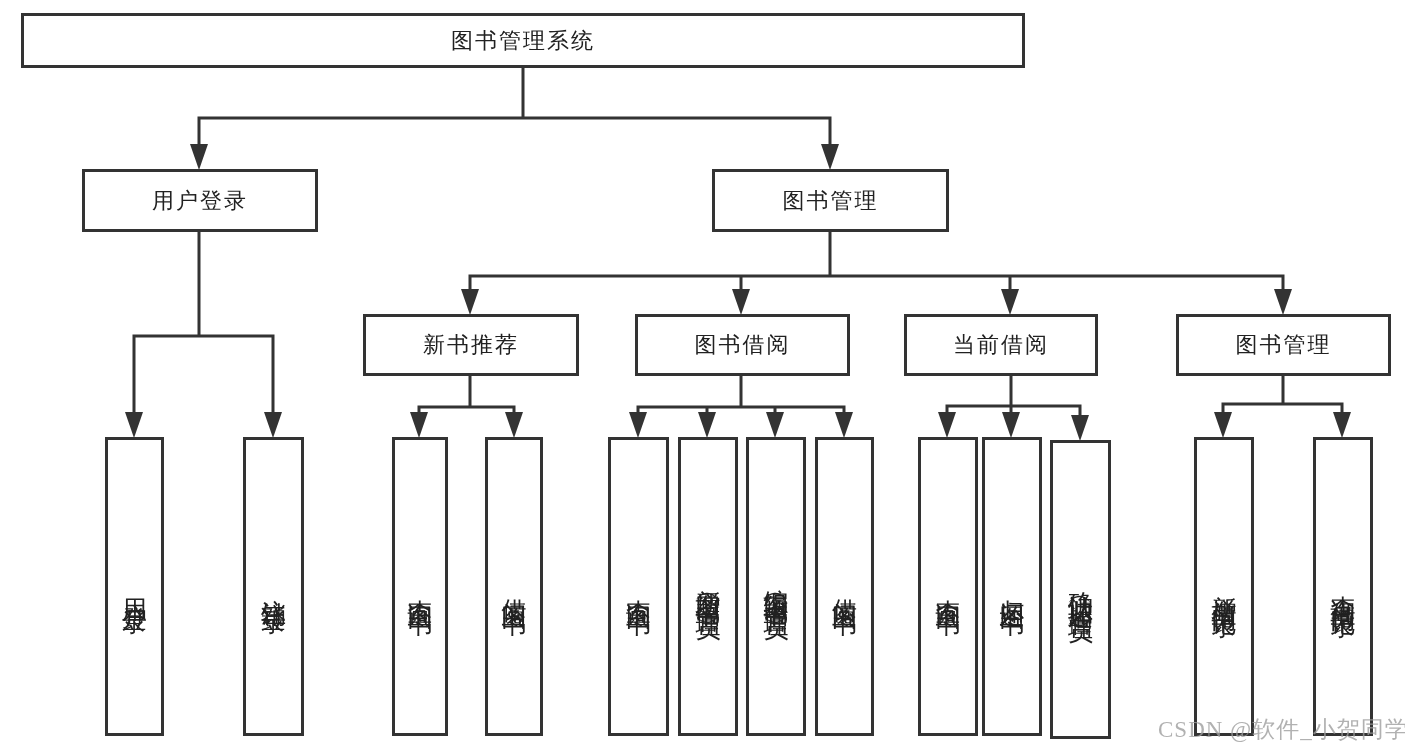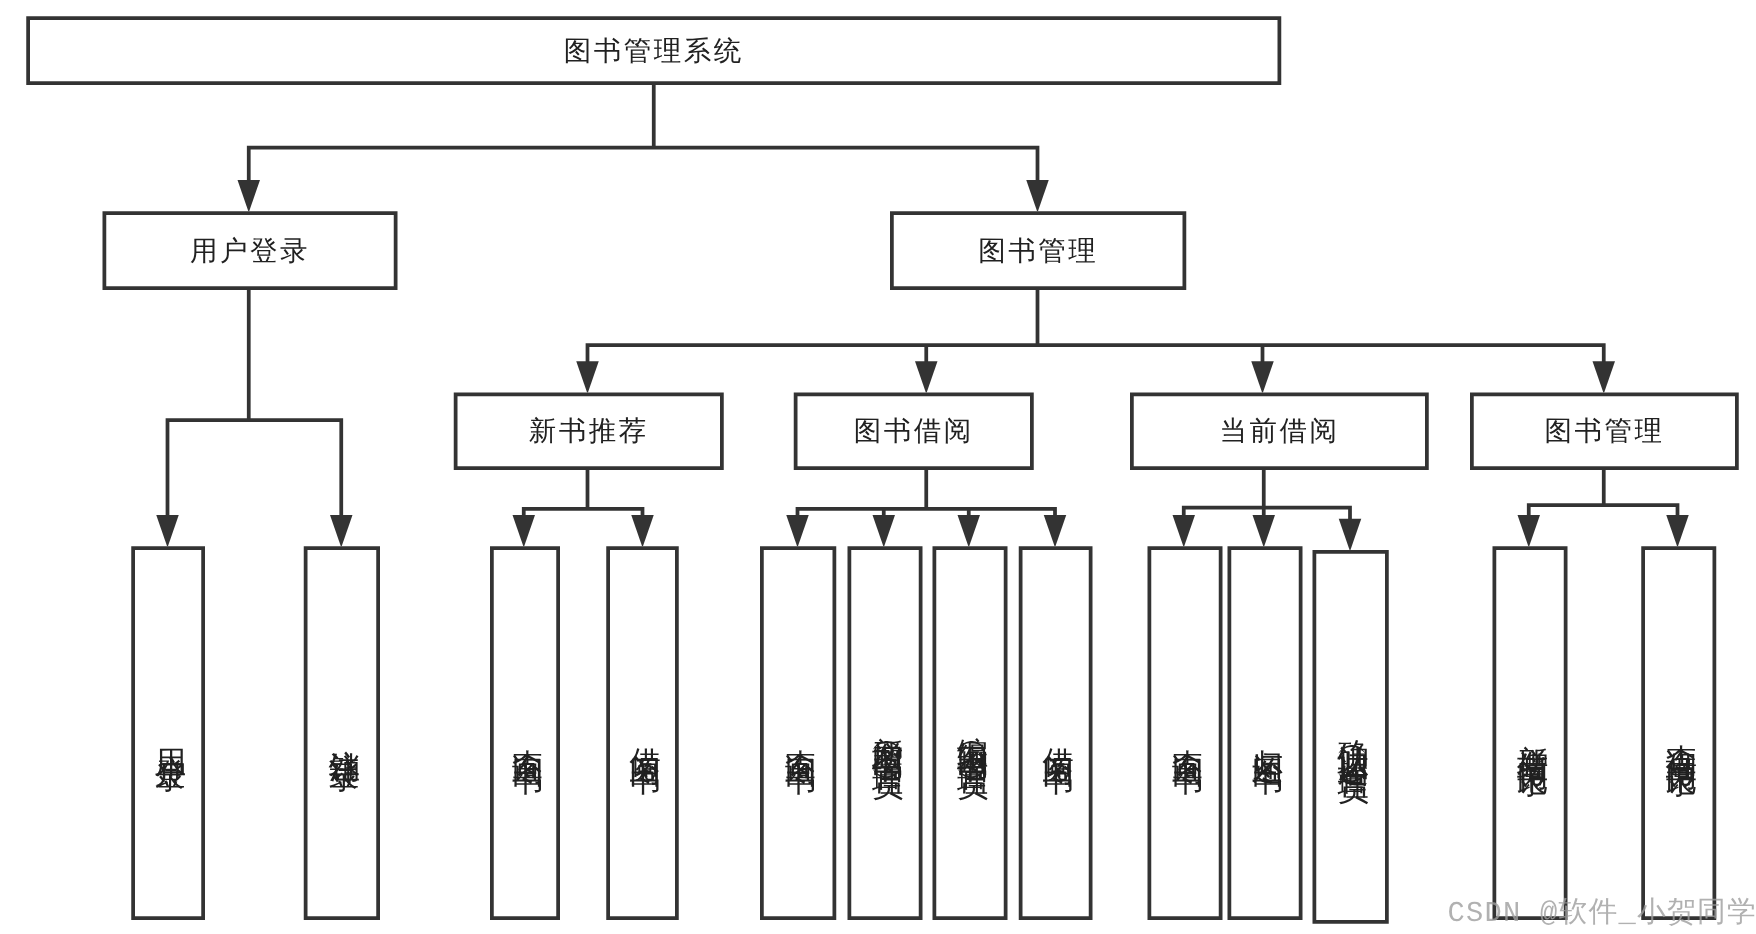--- a/index.html
+++ b/index.html
@@ -11,21 +11,21 @@
   html, body {
     margin: 0;
     padding: 0;
     background: var(--background);
   }
   .stage {
     position: relative;
     width: 1405px;
     height: 747px;
     background: var(--background);
-    font-family: Liberation Mono, monospace;
+    font-family: Liberation Serif, serif;
     overflow: hidden;
   }
   svg.connectors {
     position: absolute;
     left: 0; top: 0;
     width: 1405px; height: 747px;
   }
   svg.connectors path {
     fill: none;
     stroke: var(--line);
@@ -54,22 +54,22 @@
     text-orientation: mixed;
     font-size: 25px;
     letter-spacing: 4px;
     line-height: 1;
     white-space: normal;
   }
   #b-root            { left: 21px;   top: 13px;  width: 1004px; height: 55px; }
   #b-user-login      { left: 82px;   top: 169px; width: 236px;  height: 63px; }
   #b-book-mgmt       { left: 712px;  top: 169px; width: 237px;  height: 63px; }
   #b-new-books       { left: 363px;  top: 314px; width: 216px;  height: 62px; }
-  #b-book-borrow     { left: 635px;  top: 314px; width: 192px;  height: 62px; }
-  #b-current-borrow  { left: 904px;  top: 314px; width: 239px;  height: 62px; }
+  #b-book-borrow     { left: 635px;  top: 314px; width: 215px;  height: 62px; }
+  #b-current-borrow  { left: 904px;  top: 314px; width: 194px;  height: 62px; }
   #b-borrow-records  { left: 1176px; top: 314px; width: 215px;  height: 62px; }
   #l-ul-0 { left: 105px;  top: 437px; width: 59px; height: 299px; }
   #l-ul-1 { left: 243px;  top: 437px; width: 61px; height: 299px; }
   #l-nb-0 { left: 392px;  top: 437px; width: 56px; height: 299px; }
   #l-nb-1 { left: 485px;  top: 437px; width: 58px; height: 299px; }
   #l-bb-0 { left: 608px;  top: 437px; width: 61px; height: 299px; }
   #l-bb-1 { left: 678px;  top: 437px; width: 60px; height: 299px; }
   #l-bb-2 { left: 746px;  top: 437px; width: 60px; height: 299px; }
   #l-bb-3 { left: 815px;  top: 437px; width: 59px; height: 299px; }
   #l-cb-0 { left: 918px;  top: 437px; width: 60px; height: 299px; }

